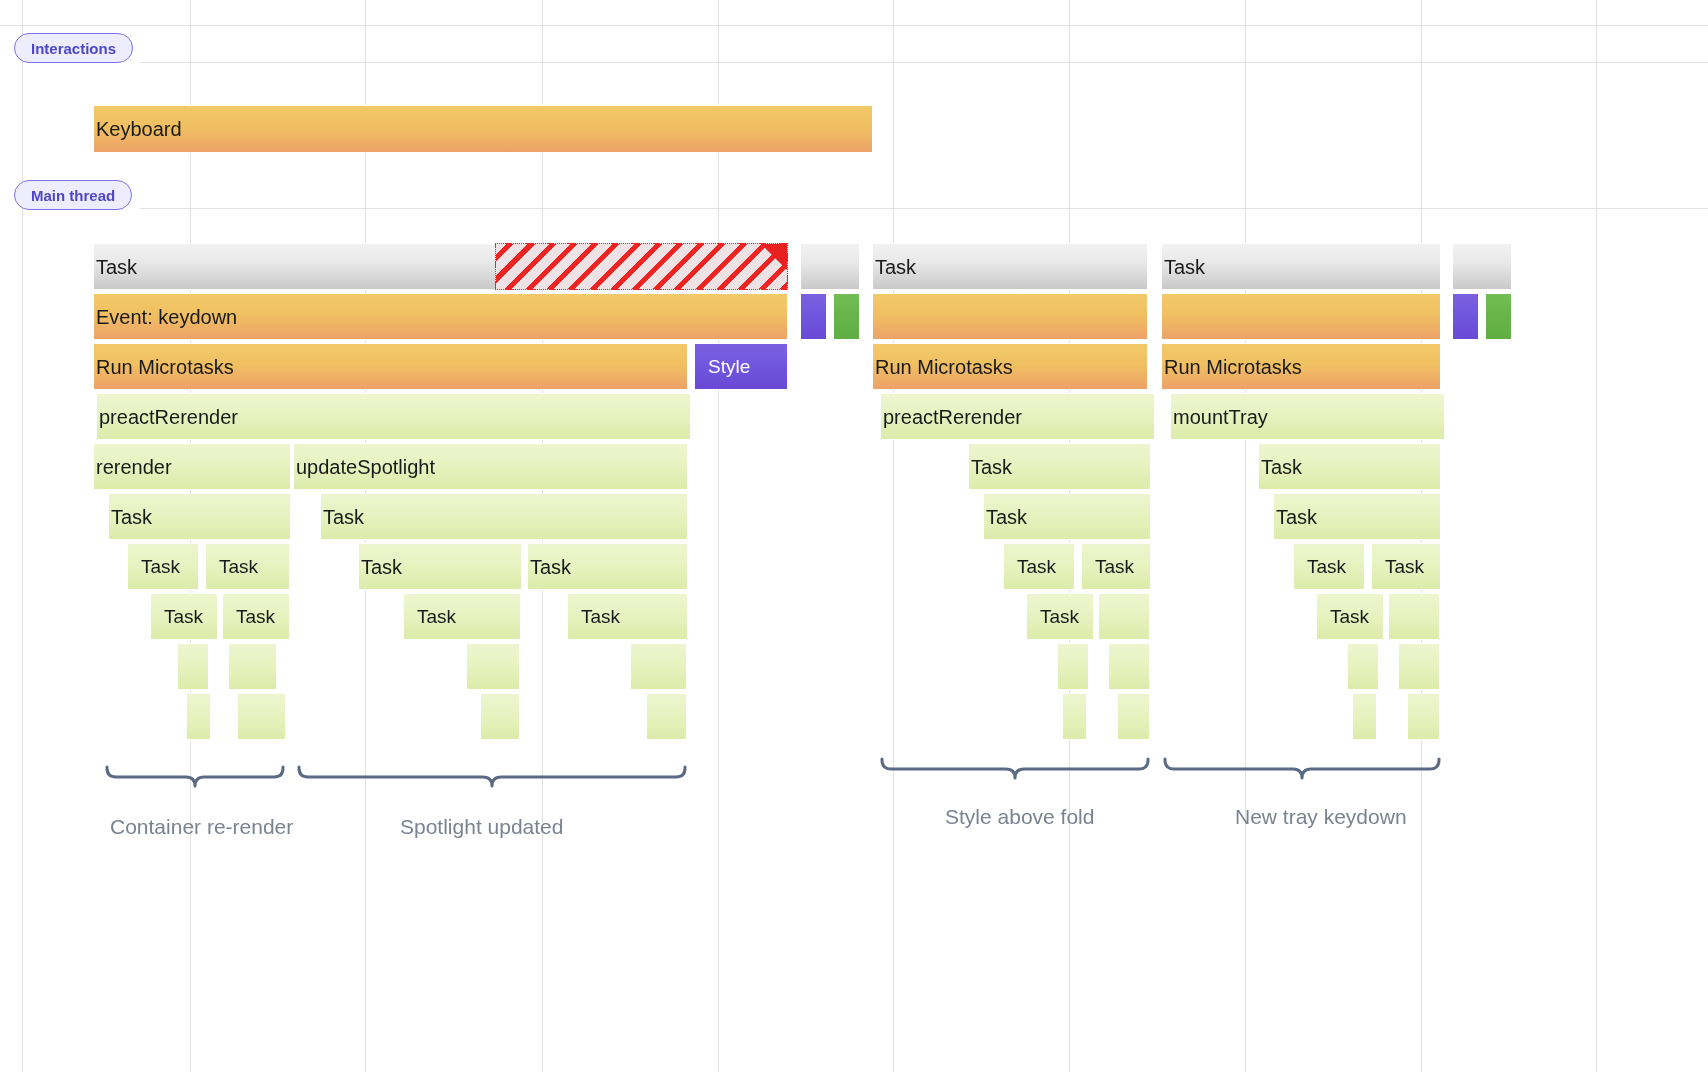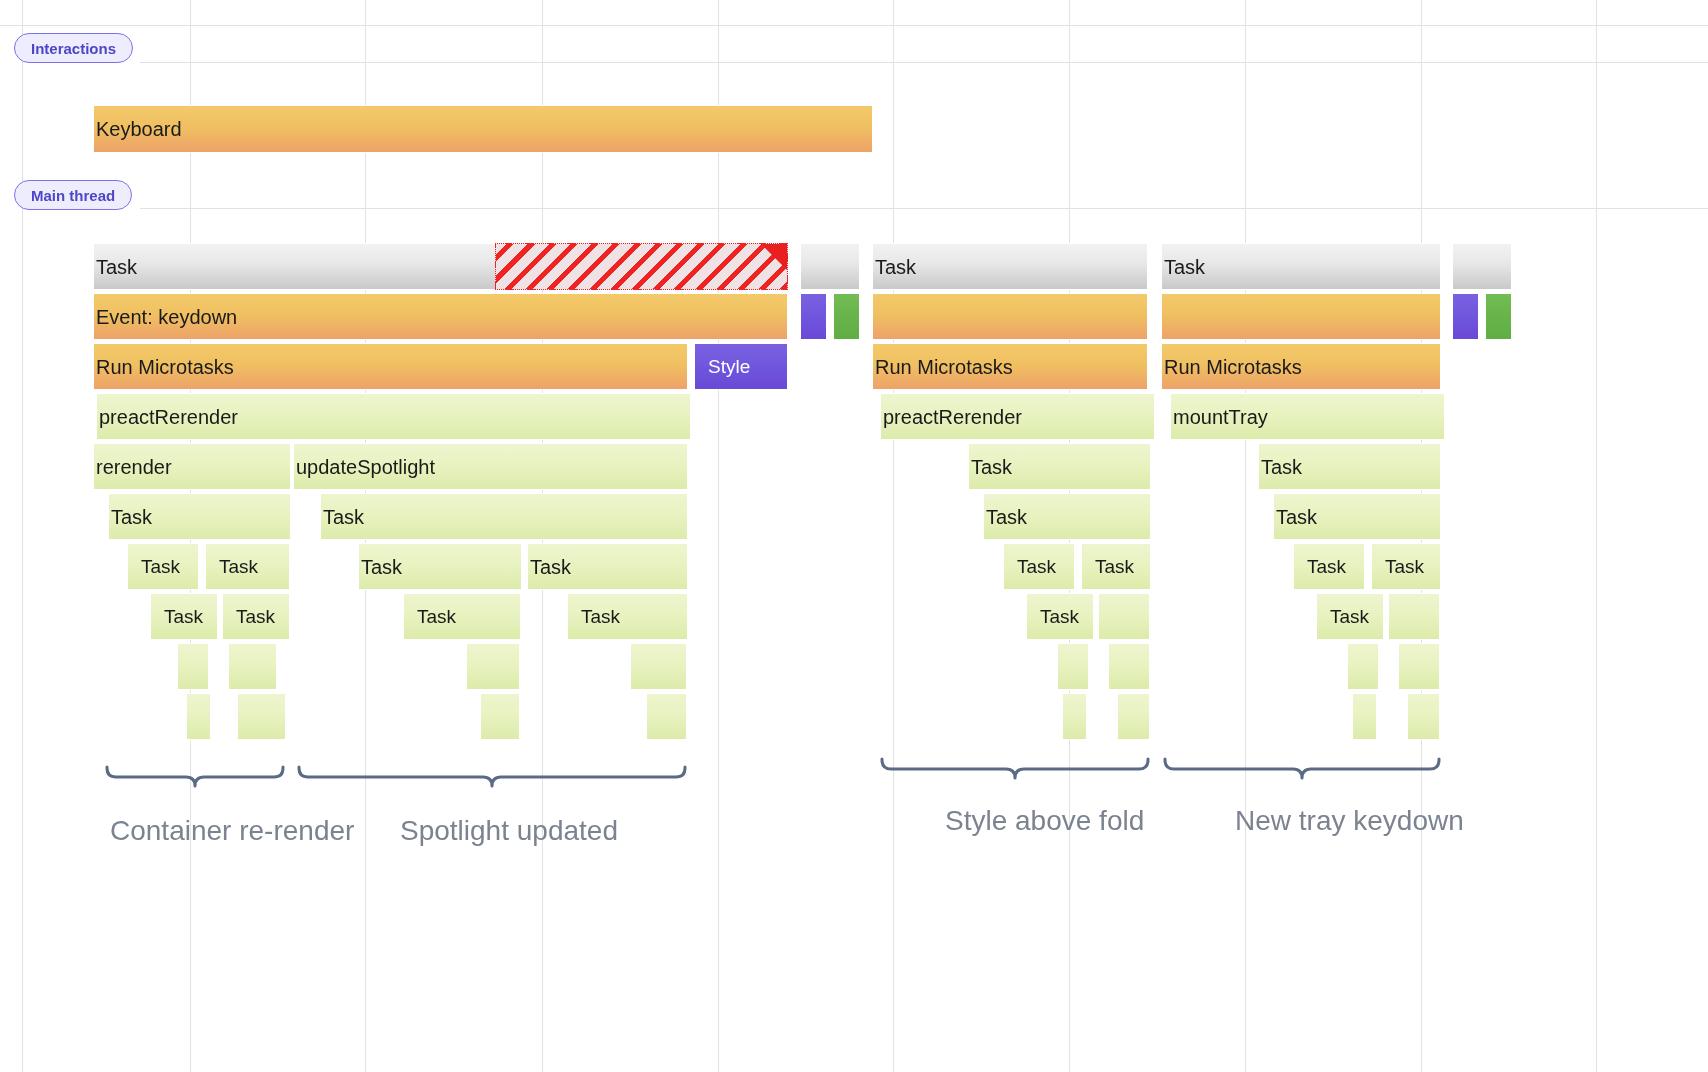--- a/index.html
+++ b/index.html
@@ -111,21 +111,21 @@
   }
 
   
   .bracket {
     position: absolute;
     height: 26px;
   }
   .bracket svg { display: block; }
   .annot-label {
     position: absolute;
-    font-size: 28px;
+    font-size: 21px;
     color: #7b8290;
     text-align: center;
     white-space: nowrap;
   }
 </style>
 </head>
 <body>
 
 <div id="stage">
 

